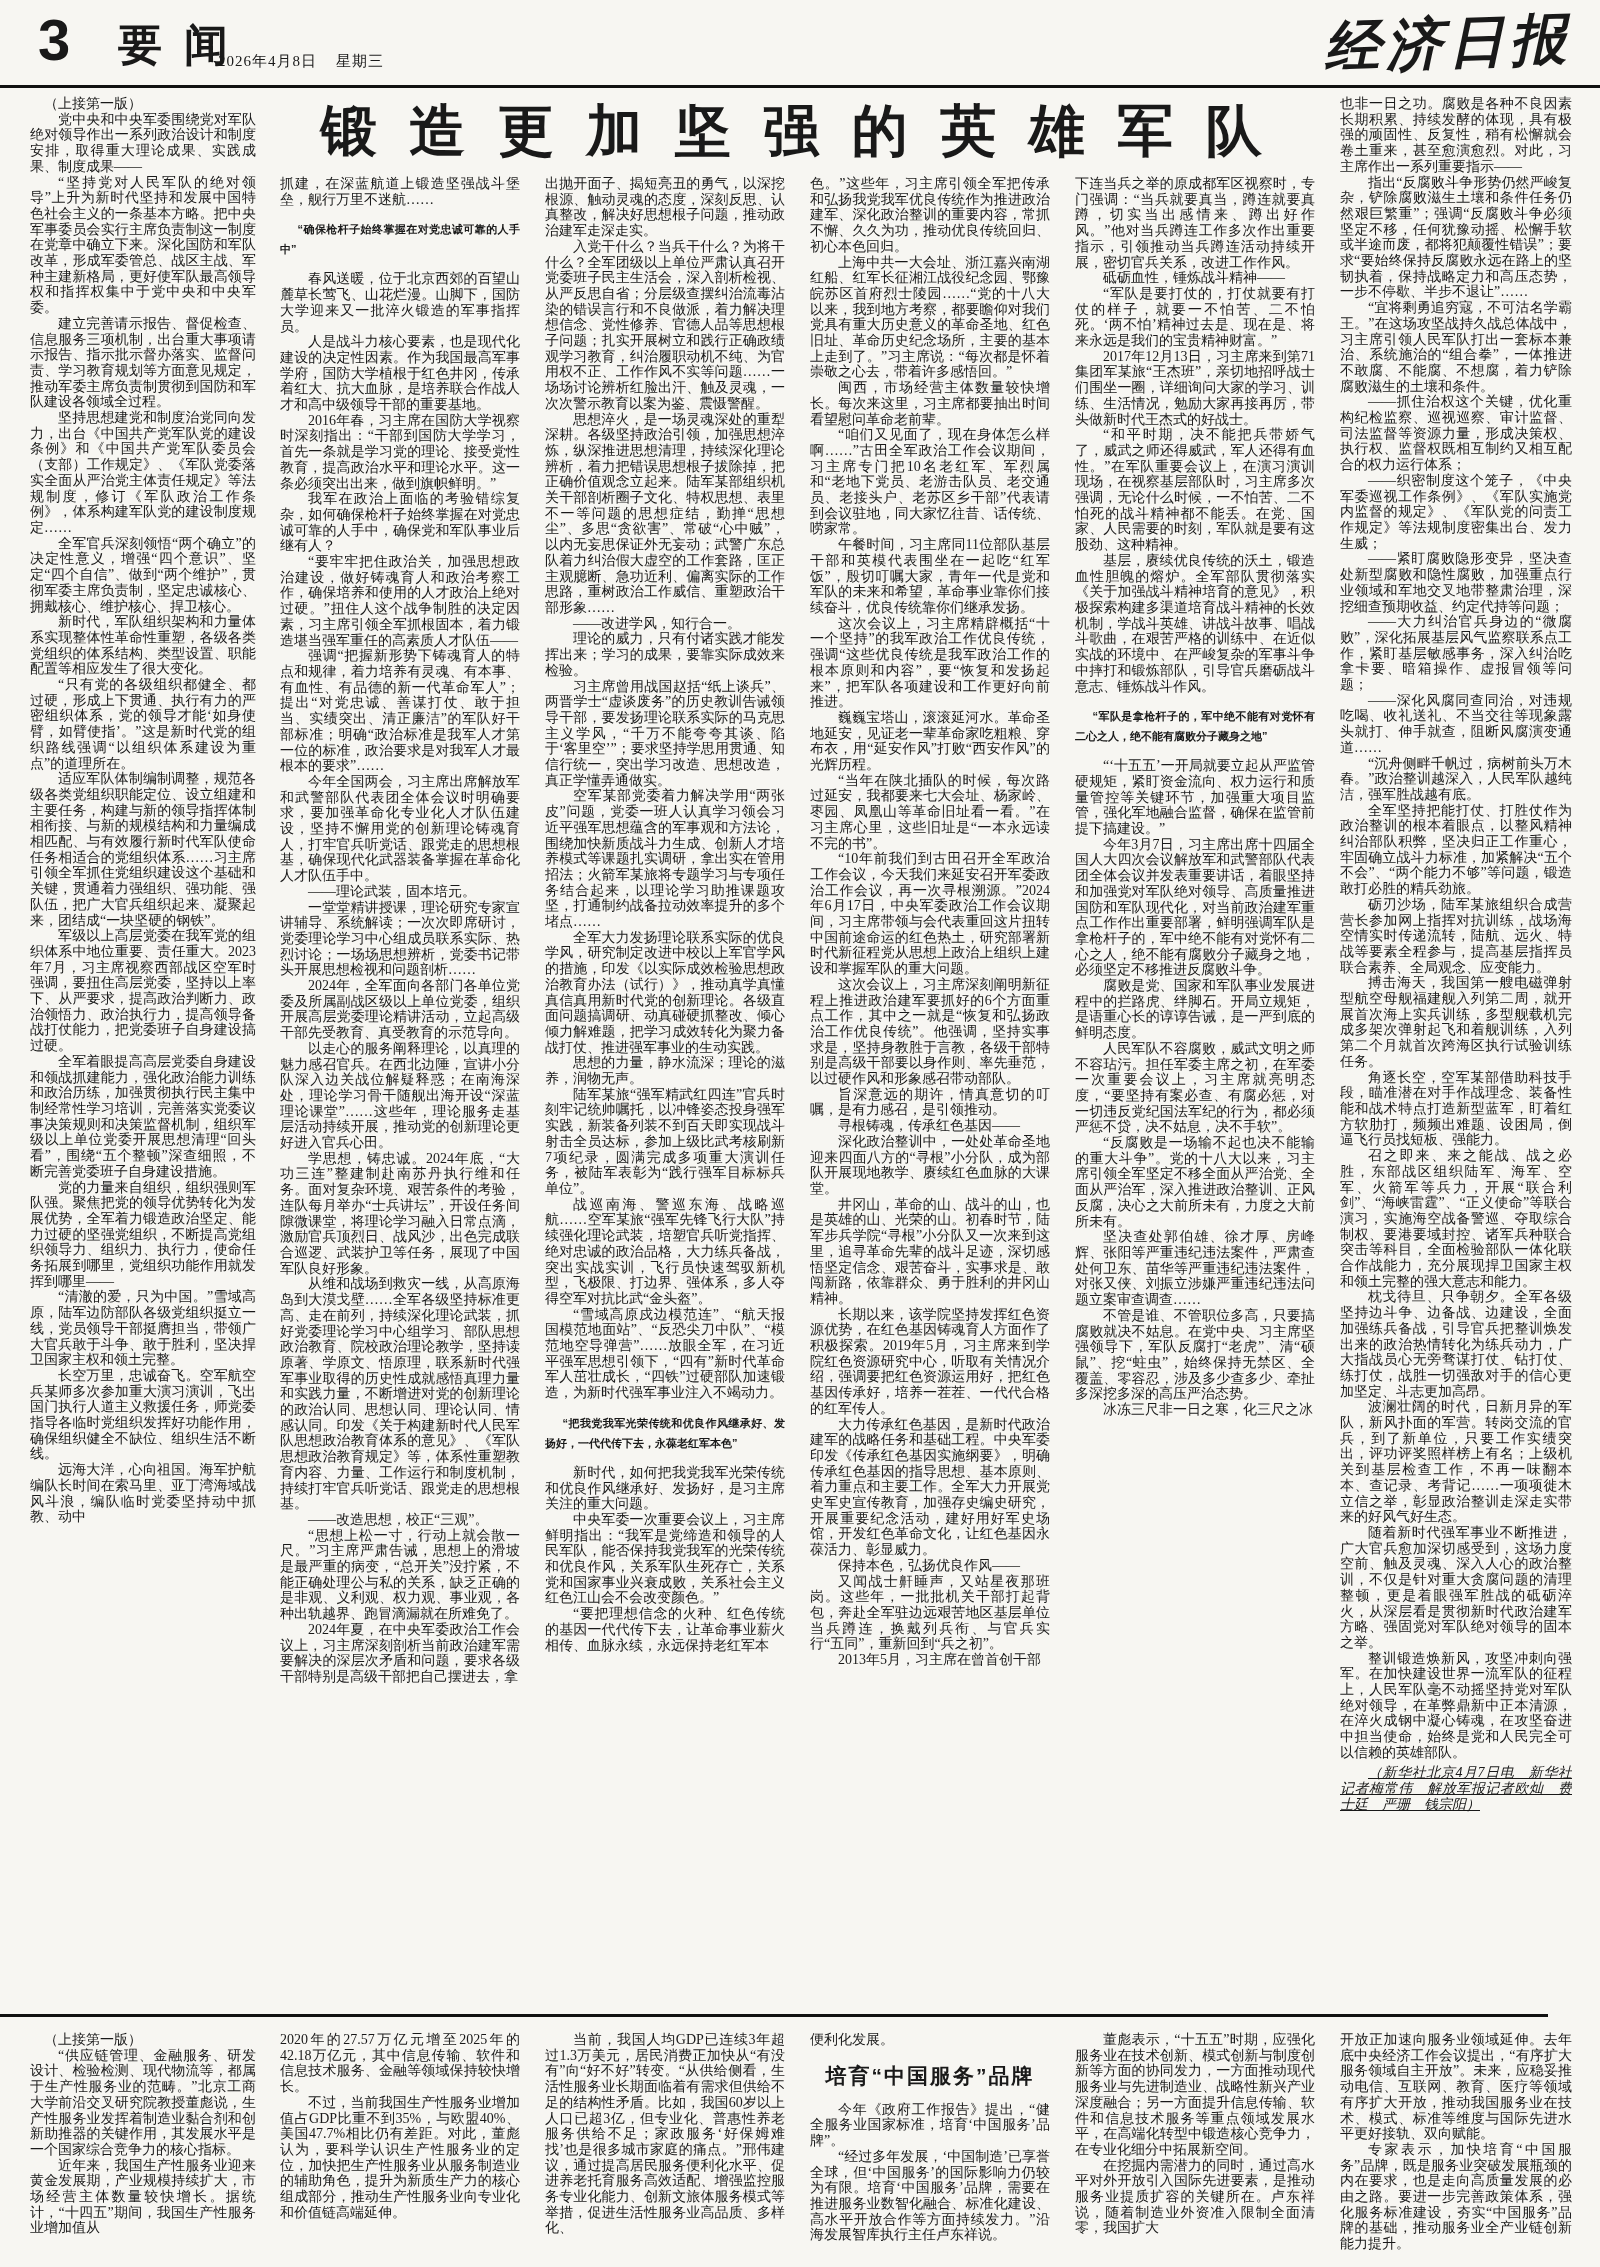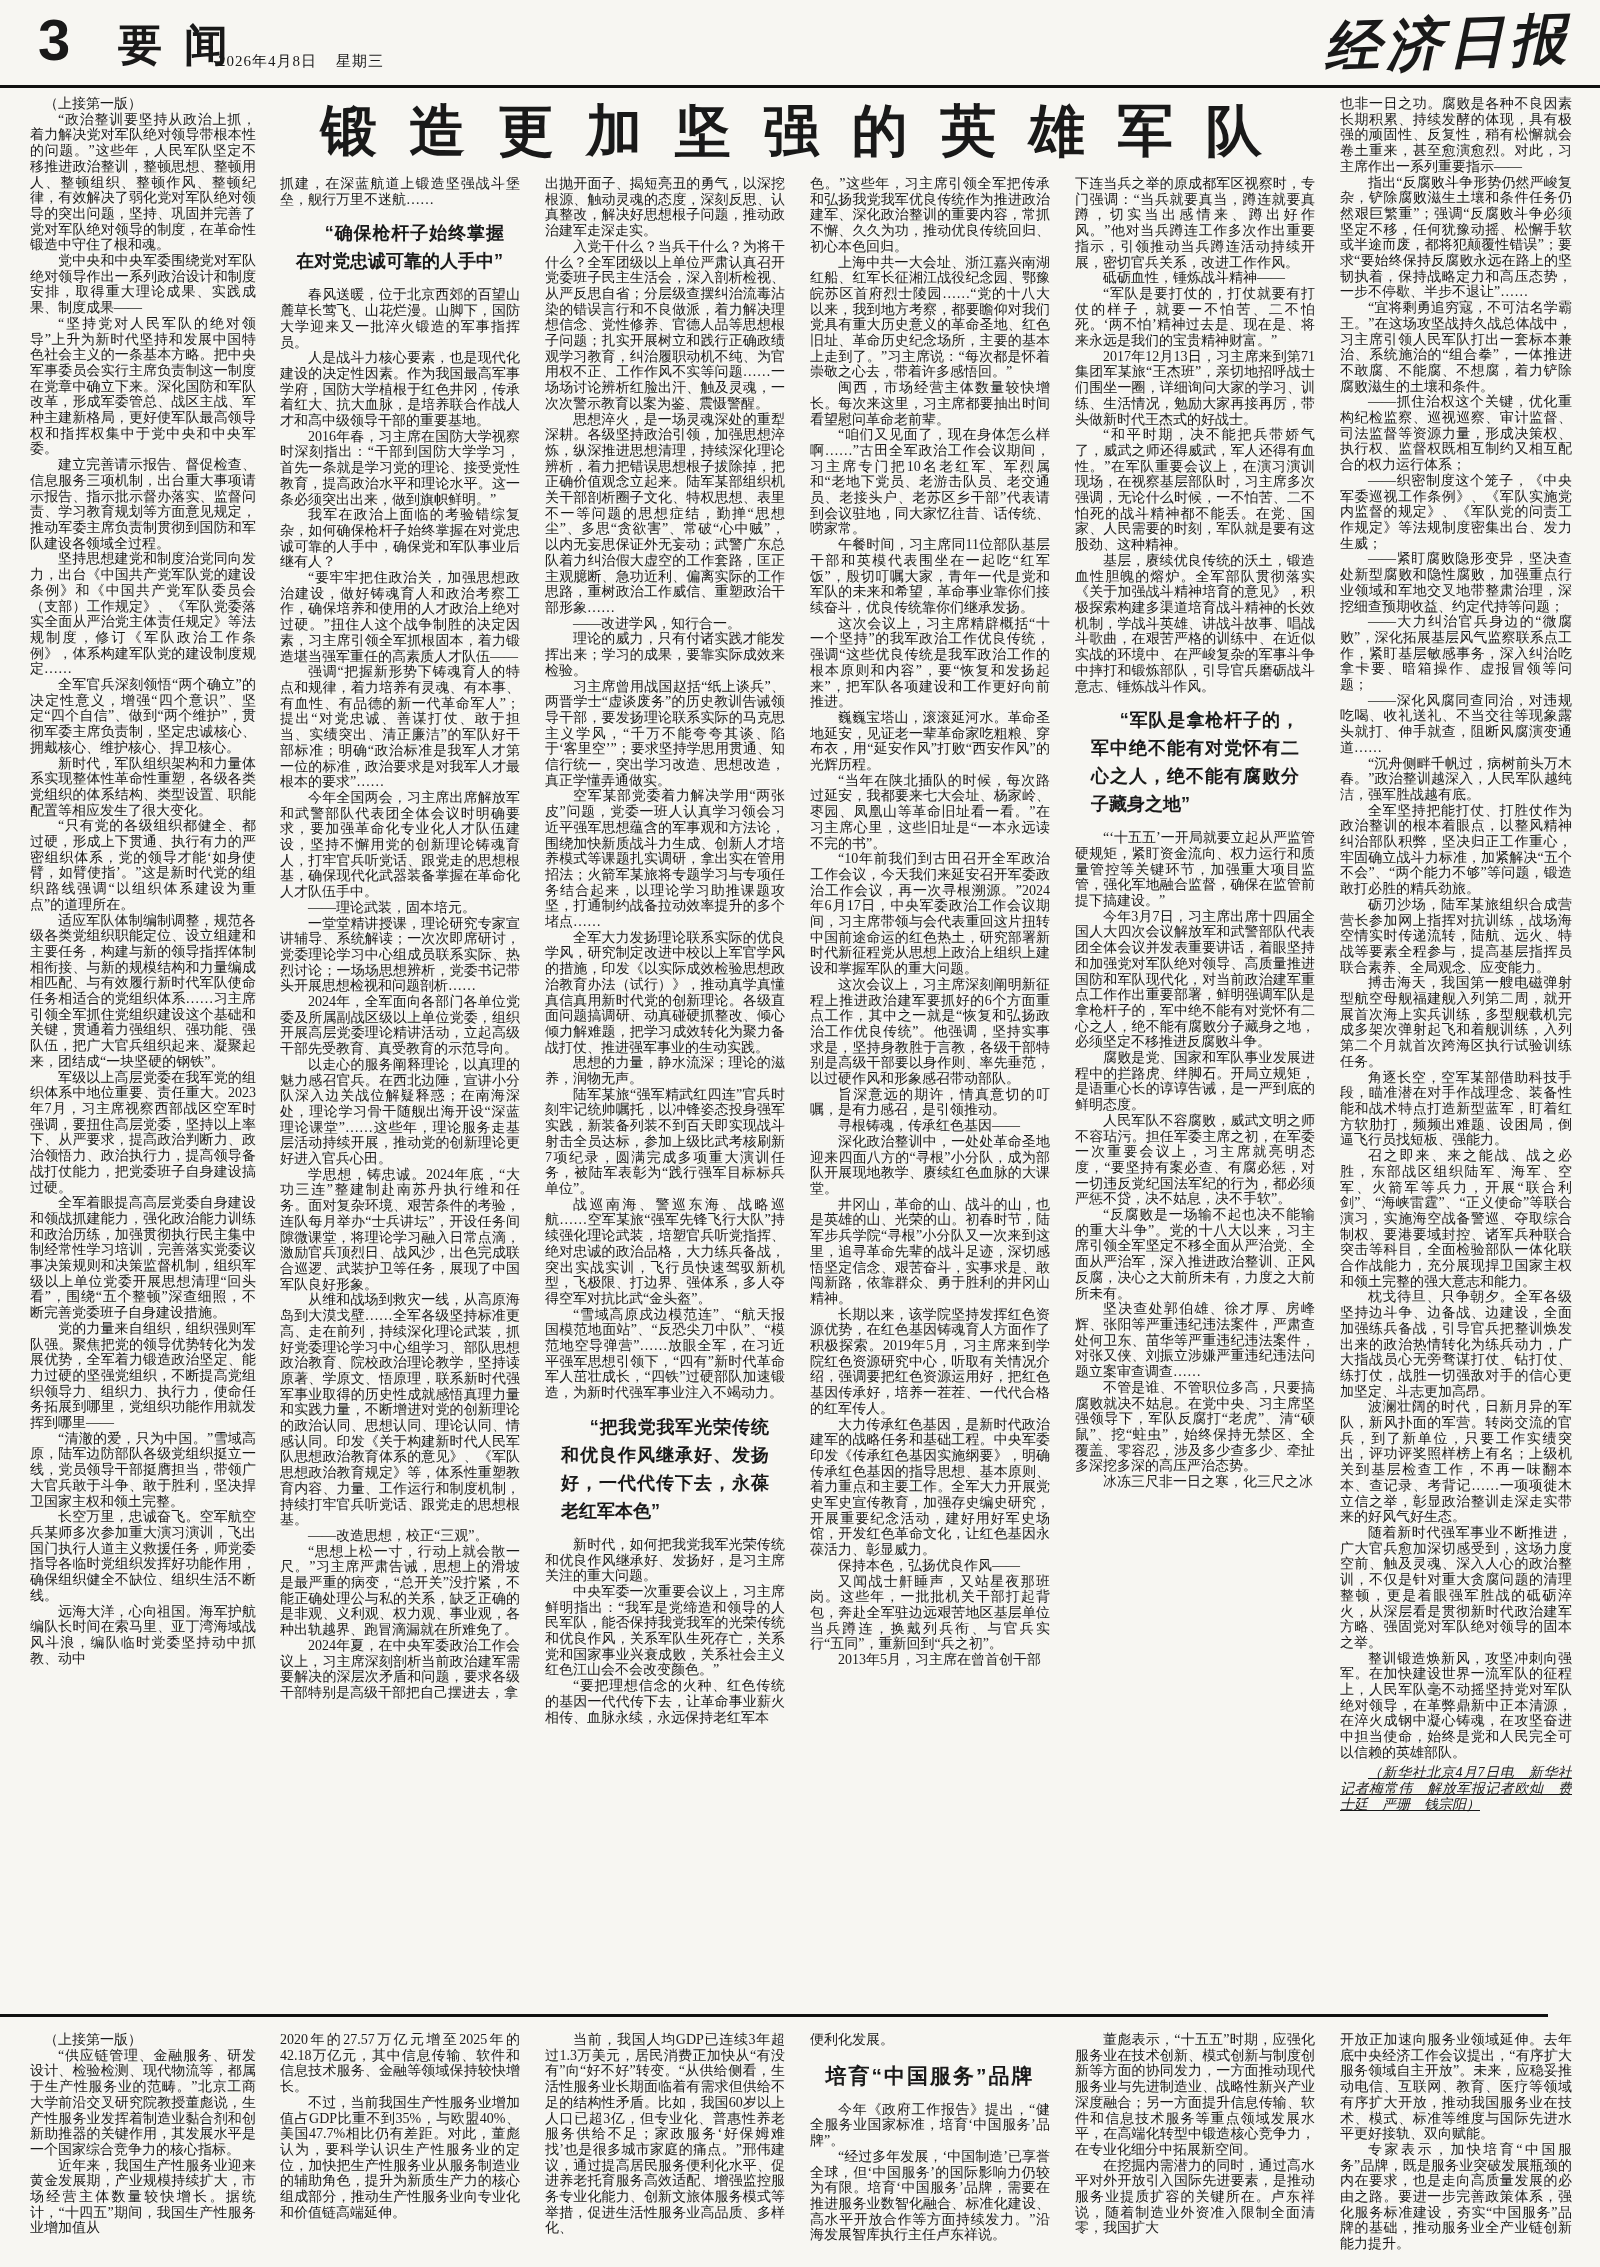--- a/index.html
+++ b/index.html
@@ -22,21 +22,21 @@
   .c1{left:0px;width:226px;}   .c2{left:250px;width:240px;}
   .c3{left:515px;width:240px;} .c4{left:780px;width:240px;}
   .c5{left:1045px;width:240px;}.c6{left:1310px;width:232px;}
   #main .c1,#main .c6{top:6px;height:1912px;}
   #main .c2,#main .c3,#main .c4,#main .c5{top:86px;height:1832px;}
   .p,.pc,.cont{font-size:14px;line-height:15.7px;text-align:justify;margin:0;}
   .p{text-indent:2em;}
   .pc{text-indent:0;}
   .cont{text-indent:1em;font-family:Liberation Serif, serif;}
   .quote{font-family:"Liberation Sans","DejaVu Sans",sans-serif;font-weight:bold;
-         font-size:18px;line-height:28px;text-align:justify;text-indent:1.6em;margin:12px 16px;}
+         font-size:11px;line-height:20px;text-align:justify;text-indent:1.6em;margin:12px 0;}
   .credit{font-size:14px;line-height:16px;text-indent:2em;font-style:italic;margin-top:4px;text-align:justify;text-decoration:underline;}
   .h{font-family:"Liberation Sans","DejaVu Sans",sans-serif;font-weight:bold;font-size:21px;
      text-align:center;margin:14px 0 12px 0;letter-spacing:2px;}
   
   #divider{position:absolute;left:0px;top:2014px;width:1548px;height:3px;background:#111;}
   #strip{position:absolute;left:30px;top:2032px;width:1548px;height:235px;}
   #strip .col{top:0;height:235px;}
 </style>
 </head>
 <body>
@@ -51,21 +51,20 @@
   </div>
   <div id="masthead">经济日报</div>
   <div id="hdr-rule"></div>
 </div>
 
 <div id="main">
   <div id="headline">锻造更加坚强的英雄军队</div>
 
 <div class="col c1">
       <div class="cont">（上接第一版）</div>
-      <div class="p">“政治整训要坚持从政治上抓，着力解决党对军队绝对领导带根本性的问题。”这些年，人民军队坚定不移推进政治整训，整顿思想、整顿用人、整顿组织、整顿作风、整顿纪律，有效解决了弱化党对军队绝对领导的突出问题，坚持、巩固并完善了党对军队绝对领导的制度，在革命性锻造中守住了根和魂。</div>
       <div class="p">党中央和中央军委围绕党对军队绝对领导作出一系列政治设计和制度安排，取得重大理论成果、实践成果、制度成果——</div>
       <div class="p">“坚持党对人民军队的绝对领导”上升为新时代坚持和发展中国特色社会主义的一条基本方略。把中央军事委员会实行主席负责制这一制度在党章中确立下来。深化国防和军队改革，形成军委管总、战区主战、军种主建新格局，更好使军队最高领导权和指挥权集中于党中央和中央军委。</div>
       <div class="p">建立完善请示报告、督促检查、信息服务三项机制，出台重大事项请示报告、指示批示督办落实、监督问责、学习教育规划等方面意见规定，推动军委主席负责制贯彻到国防和军队建设各领域全过程。</div>
       <div class="p">坚持思想建党和制度治党同向发力，出台《中国共产党军队党的建设条例》和《中国共产党军队委员会（支部）工作规定》、《军队党委落实全面从严治党主体责任规定》等法规制度，修订《军队政治工作条例》，体系构建军队党的建设制度规定……</div>
       <div class="p">全军官兵深刻领悟“两个确立”的决定性意义，增强“四个意识”、坚定“四个自信”、做到“两个维护”，贯彻军委主席负责制，坚定忠诚核心、拥戴核心、维护核心、捍卫核心。</div>
       <div class="p">新时代，军队组织架构和力量体系实现整体性革命性重塑，各级各类党组织的体系结构、类型设置、职能配置等相应发生了很大变化。</div>
       <div class="p">“只有党的各级组织都健全、都过硬，形成上下贯通、执行有力的严密组织体系，党的领导才能‘如身使臂，如臂使指’。”这是新时代党的组织路线强调“以组织体系建设为重点”的道理所在。</div>
       <div class="p">适应军队体制编制调整，规范各级各类党组织职能定位、设立组建和主要任务，构建与新的领导指挥体制相衔接、与新的规模结构和力量编成相匹配、与有效履行新时代军队使命任务相适合的党组织体系……习主席引领全军抓住党组织建设这个基础和关键，贯通着力强组织、强功能、强队伍，把广大官兵组织起来、凝聚起来，团结成“一块坚硬的钢铁”。</div>
       <div class="p">军级以上高层党委在我军党的组织体系中地位重要、责任重大。2023年7月，习主席视察西部战区空军时强调，要扭住高层党委，坚持以上率下、从严要求，提高政治判断力、政治领悟力、政治执行力，提高领导备战打仗能力，把党委班子自身建设搞过硬。</div>
       <div class="p">全军着眼提高高层党委自身建设和领战抓建能力，强化政治能力训练和政治历练，加强贯彻执行民主集中制经常性学习培训，完善落实党委议事决策规则和决策监督机制，组织军级以上单位党委开展思想清理“回头看”，围绕“五个整顿”深查细照，不断完善党委班子自身建设措施。</div>

